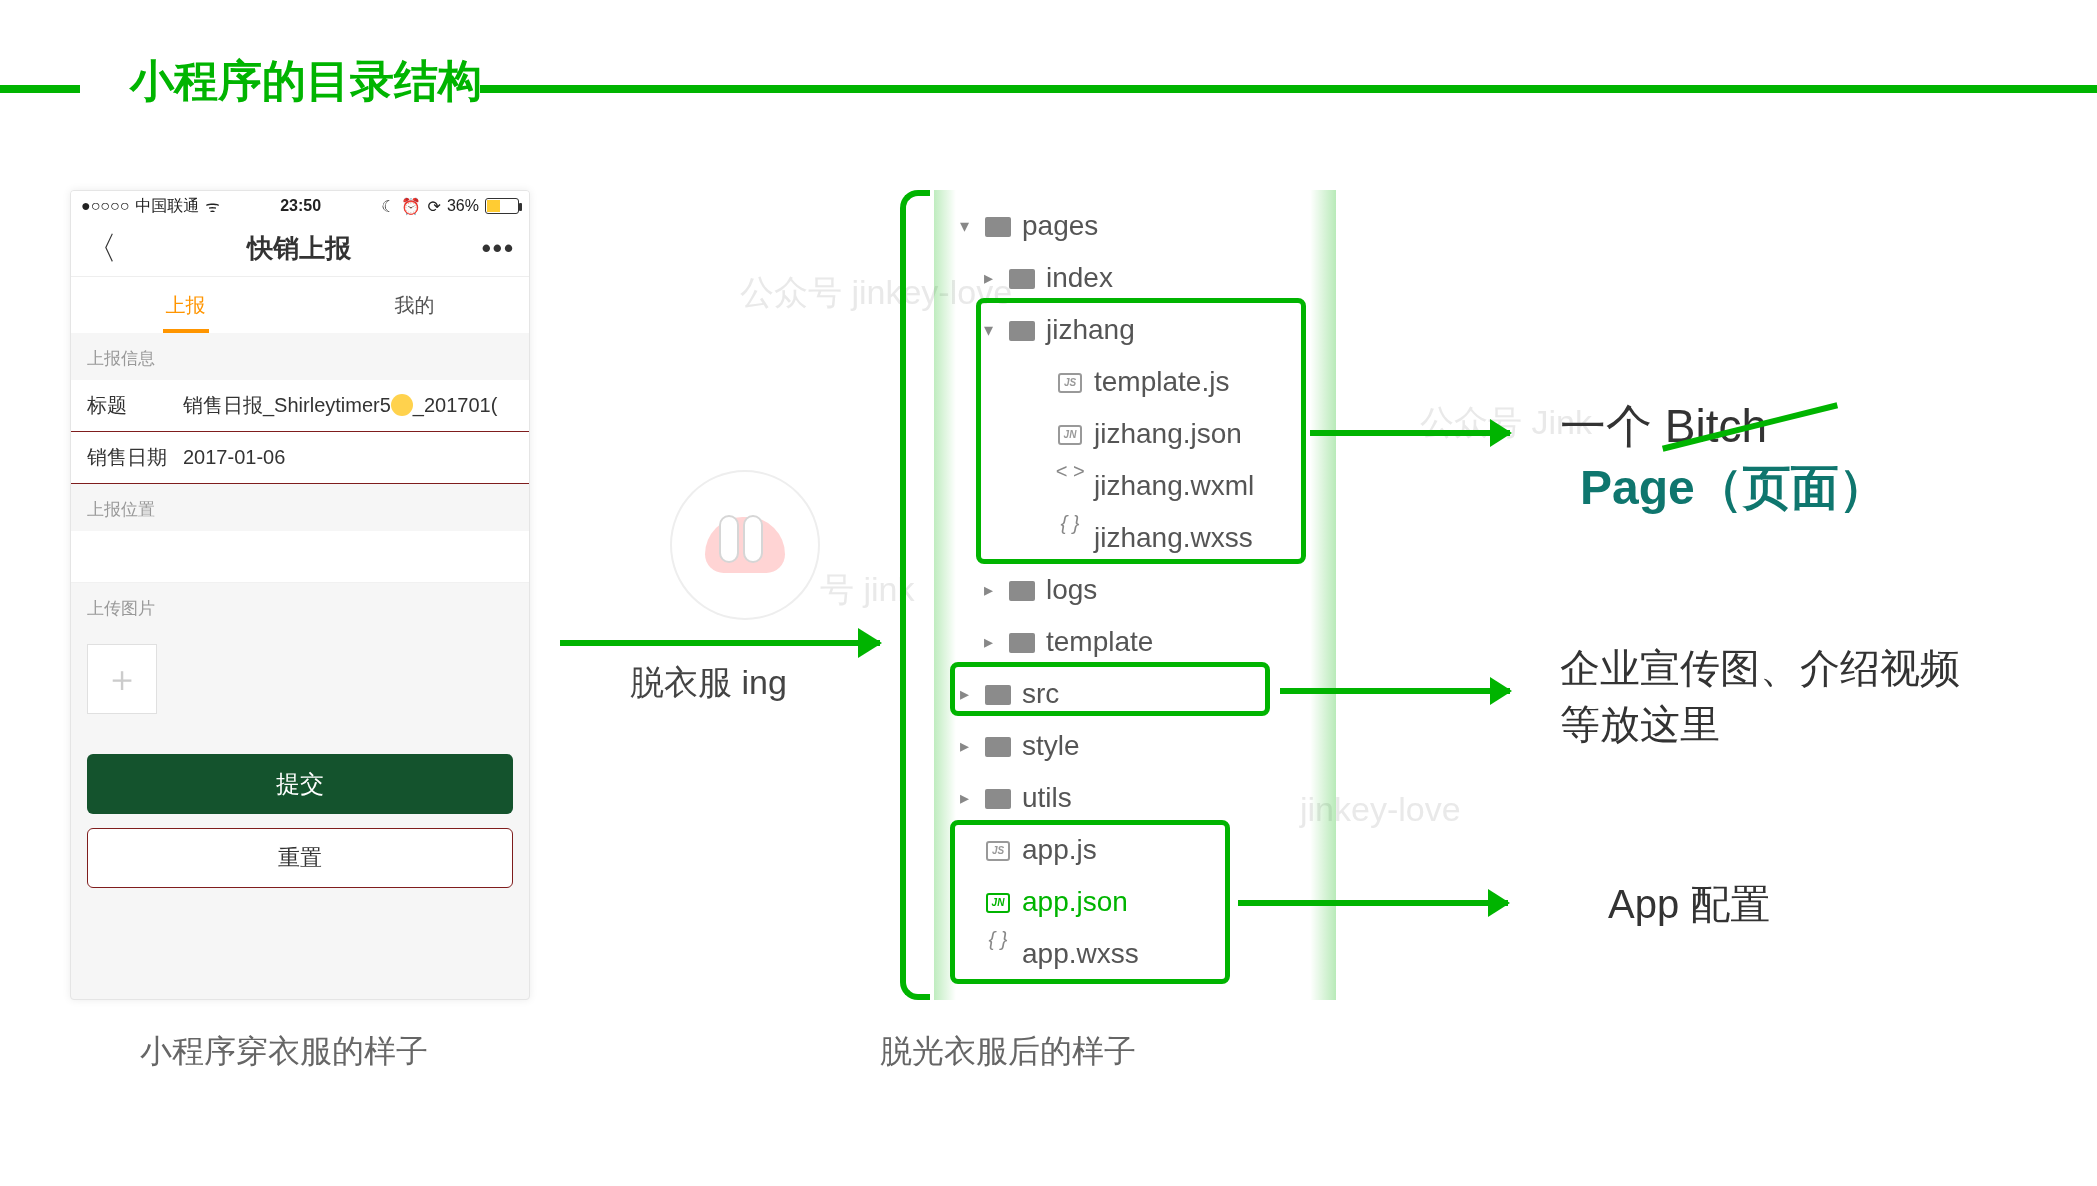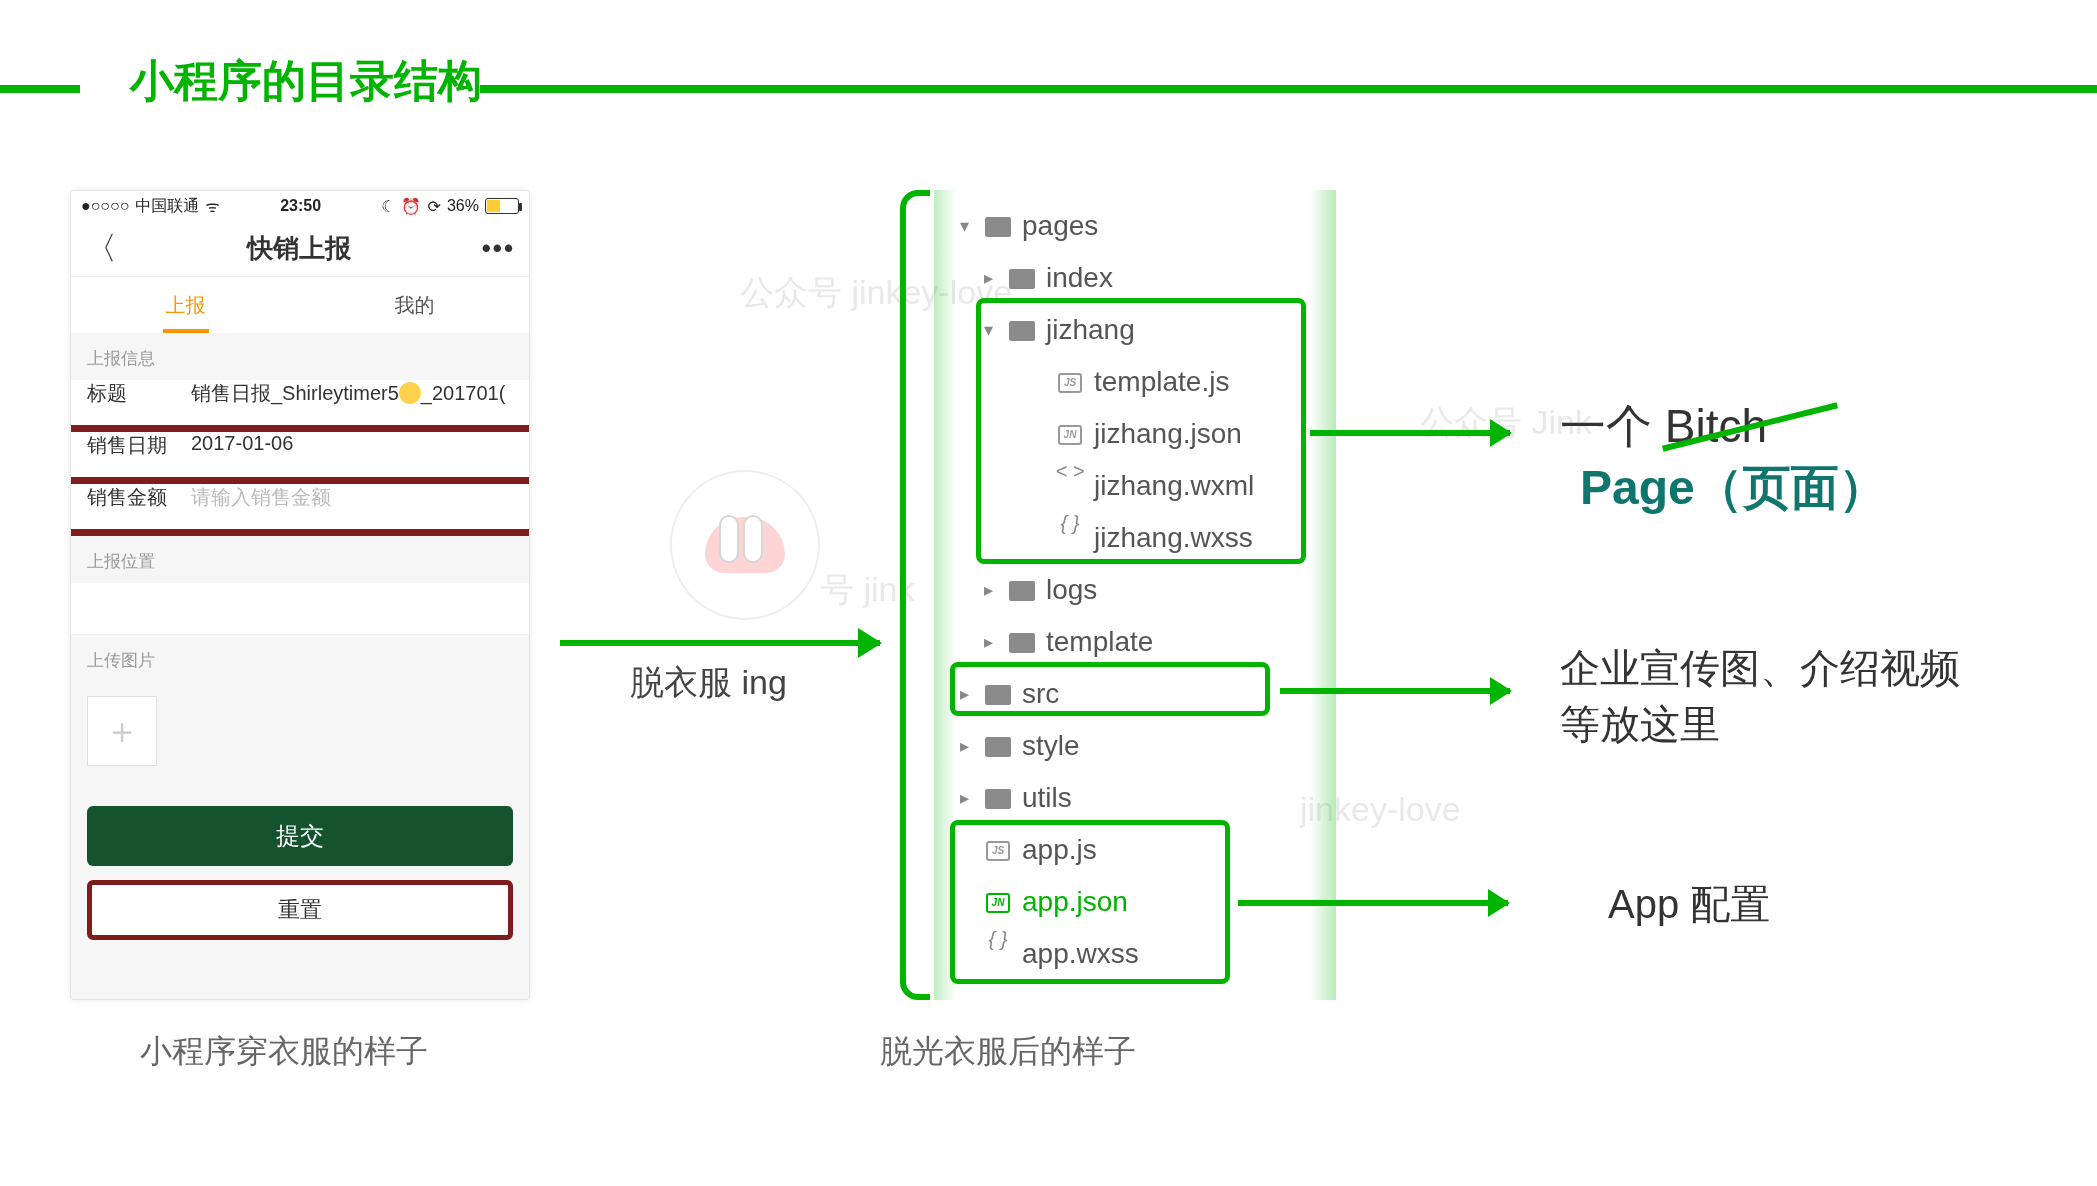--- a/index.html
+++ b/index.html
@@ -30,27 +30,27 @@
   .status-left,.status-right{display:flex;align-items:center;gap:6px;}
   .nav-bar { height:56px; background:#fff; border-bottom:1px solid #eee; display:flex; align-items:center; justify-content:space-between; padding:0 14px;}
   .nav-back{font-size:32px;font-weight:300;}
   .nav-title{font-size:26px; font-weight:600;}
   .nav-more{font-size:26px; letter-spacing:2px; font-weight:700;}
   .tabs { height:56px; background:#fff; display:flex; }
   .tab { flex:1; display:flex; align-items:center; justify-content:center; font-size:20px; color:#555;}
   .tab.active { color:#ff9500; position:relative;}
   .tab.active::after{content:"";position:absolute;bottom:0;left:50%;transform:translateX(-50%);width:46px;height:4px;background:#ff9500;}
   .section-label{background:#f6f6f6; padding:14px 16px 10px; font-size:17px; color:#999;}
-  .form-row{background:#fff; border-bottom:7px solid #7f1d1d; display:flex; align-items:flex-start; height:52px; padding:0 16px;gap:8px;}
+  .form-row{background:#fff; border-bottom:1px solid #7f1d1d; display:flex; align-items:center; height:52px; padding:0 16px;}
   .form-label{width:96px; font-size:20px; color:#333;}
   .form-value{flex:1; font-size:20px; color:#333; white-space:nowrap; overflow:hidden;}
   .form-value.placeholder{color:#bbb;}
   .upload-box{width:70px;height:70px;border:1px solid #e0e0e0;background:#fff;margin:14px 16px 40px;display:flex;align-items:center;justify-content:center;color:#ccc;font-size:36px;}
   .btn-primary{margin:0 16px 14px;height:60px;background:#14532d;border-radius:6px;display:flex;align-items:center;justify-content:center;color:#fff;font-size:24px;}
-  .btn-secondary{margin:0 16px;height:60px;background:#fff;border-radius:6px;border:5px solid #7f1d1d;display:flex;align-items:center;justify-content:center;color:#333;font-size:22px;}
+  .btn-secondary{margin:0 16px;height:60px;background:#fff;border-radius:6px;border:1px solid #7f1d1d;display:flex;align-items:center;justify-content:center;color:#333;font-size:22px;}
   .caption{position:absolute;font-size:32px;color:#666;}
 
   
   .arrow-right{position:absolute; height:6px; background:#00b400;}
   .arrow-right::after{content:"";position:absolute;right:-2px;top:-12px;border-left:24px solid #00b400;border-top:15px solid transparent;border-bottom:15px solid transparent;}
   .sticker{position:absolute;left:670px;top:470px;width:150px;height:150px;border-radius:50%;background:#fff;box-shadow:0 0 0 2px #eee inset;display:flex;align-items:center;justify-content:center;}
   .sticker-inner{width:80px;height:56px;background:#ffd4d4;border-radius:40px 40px 20px 20px;position:relative;}
   .sticker-inner::before,.sticker-inner::after{content:"";position:absolute;width:16px;height:44px;background:#fff;border:2px solid #d6d6d6;border-radius:10px;top:-2px;}
   .sticker-inner::before{left:14px;}
   .sticker-inner::after{left:38px;}
@@ -137,24 +137,20 @@
 
   <div class="section-label">上报信息</div>
   <div class="form-row">
     <div class="form-label">标题</div>
     <div class="form-value"><span>销售日报_Shirleytimer5</span><span class="emoji-dot"></span><span>_201701(</span></div>
   </div>
   <div class="form-row">
     <div class="form-label">销售日期</div>
     <div class="form-value">2017-01-06</div>
   </div>
-  <div class="form-row">
-    <div class="form-label">销售金额</div>
-    <div class="form-value placeholder">请输入销售金额</div>
-  </div>
   <div class="section-label">上报位置</div>
   <div style="background:#fff;height:52px;border-bottom:1px solid #f1f1f1;"></div>
   <div class="section-label">上传图片</div>
   <div class="upload-box">＋</div>
   <div class="btn-primary">
       <span>提交</span>
     </div>
   <div class="btn-secondary">
       <span>重置</span>
     </div>

